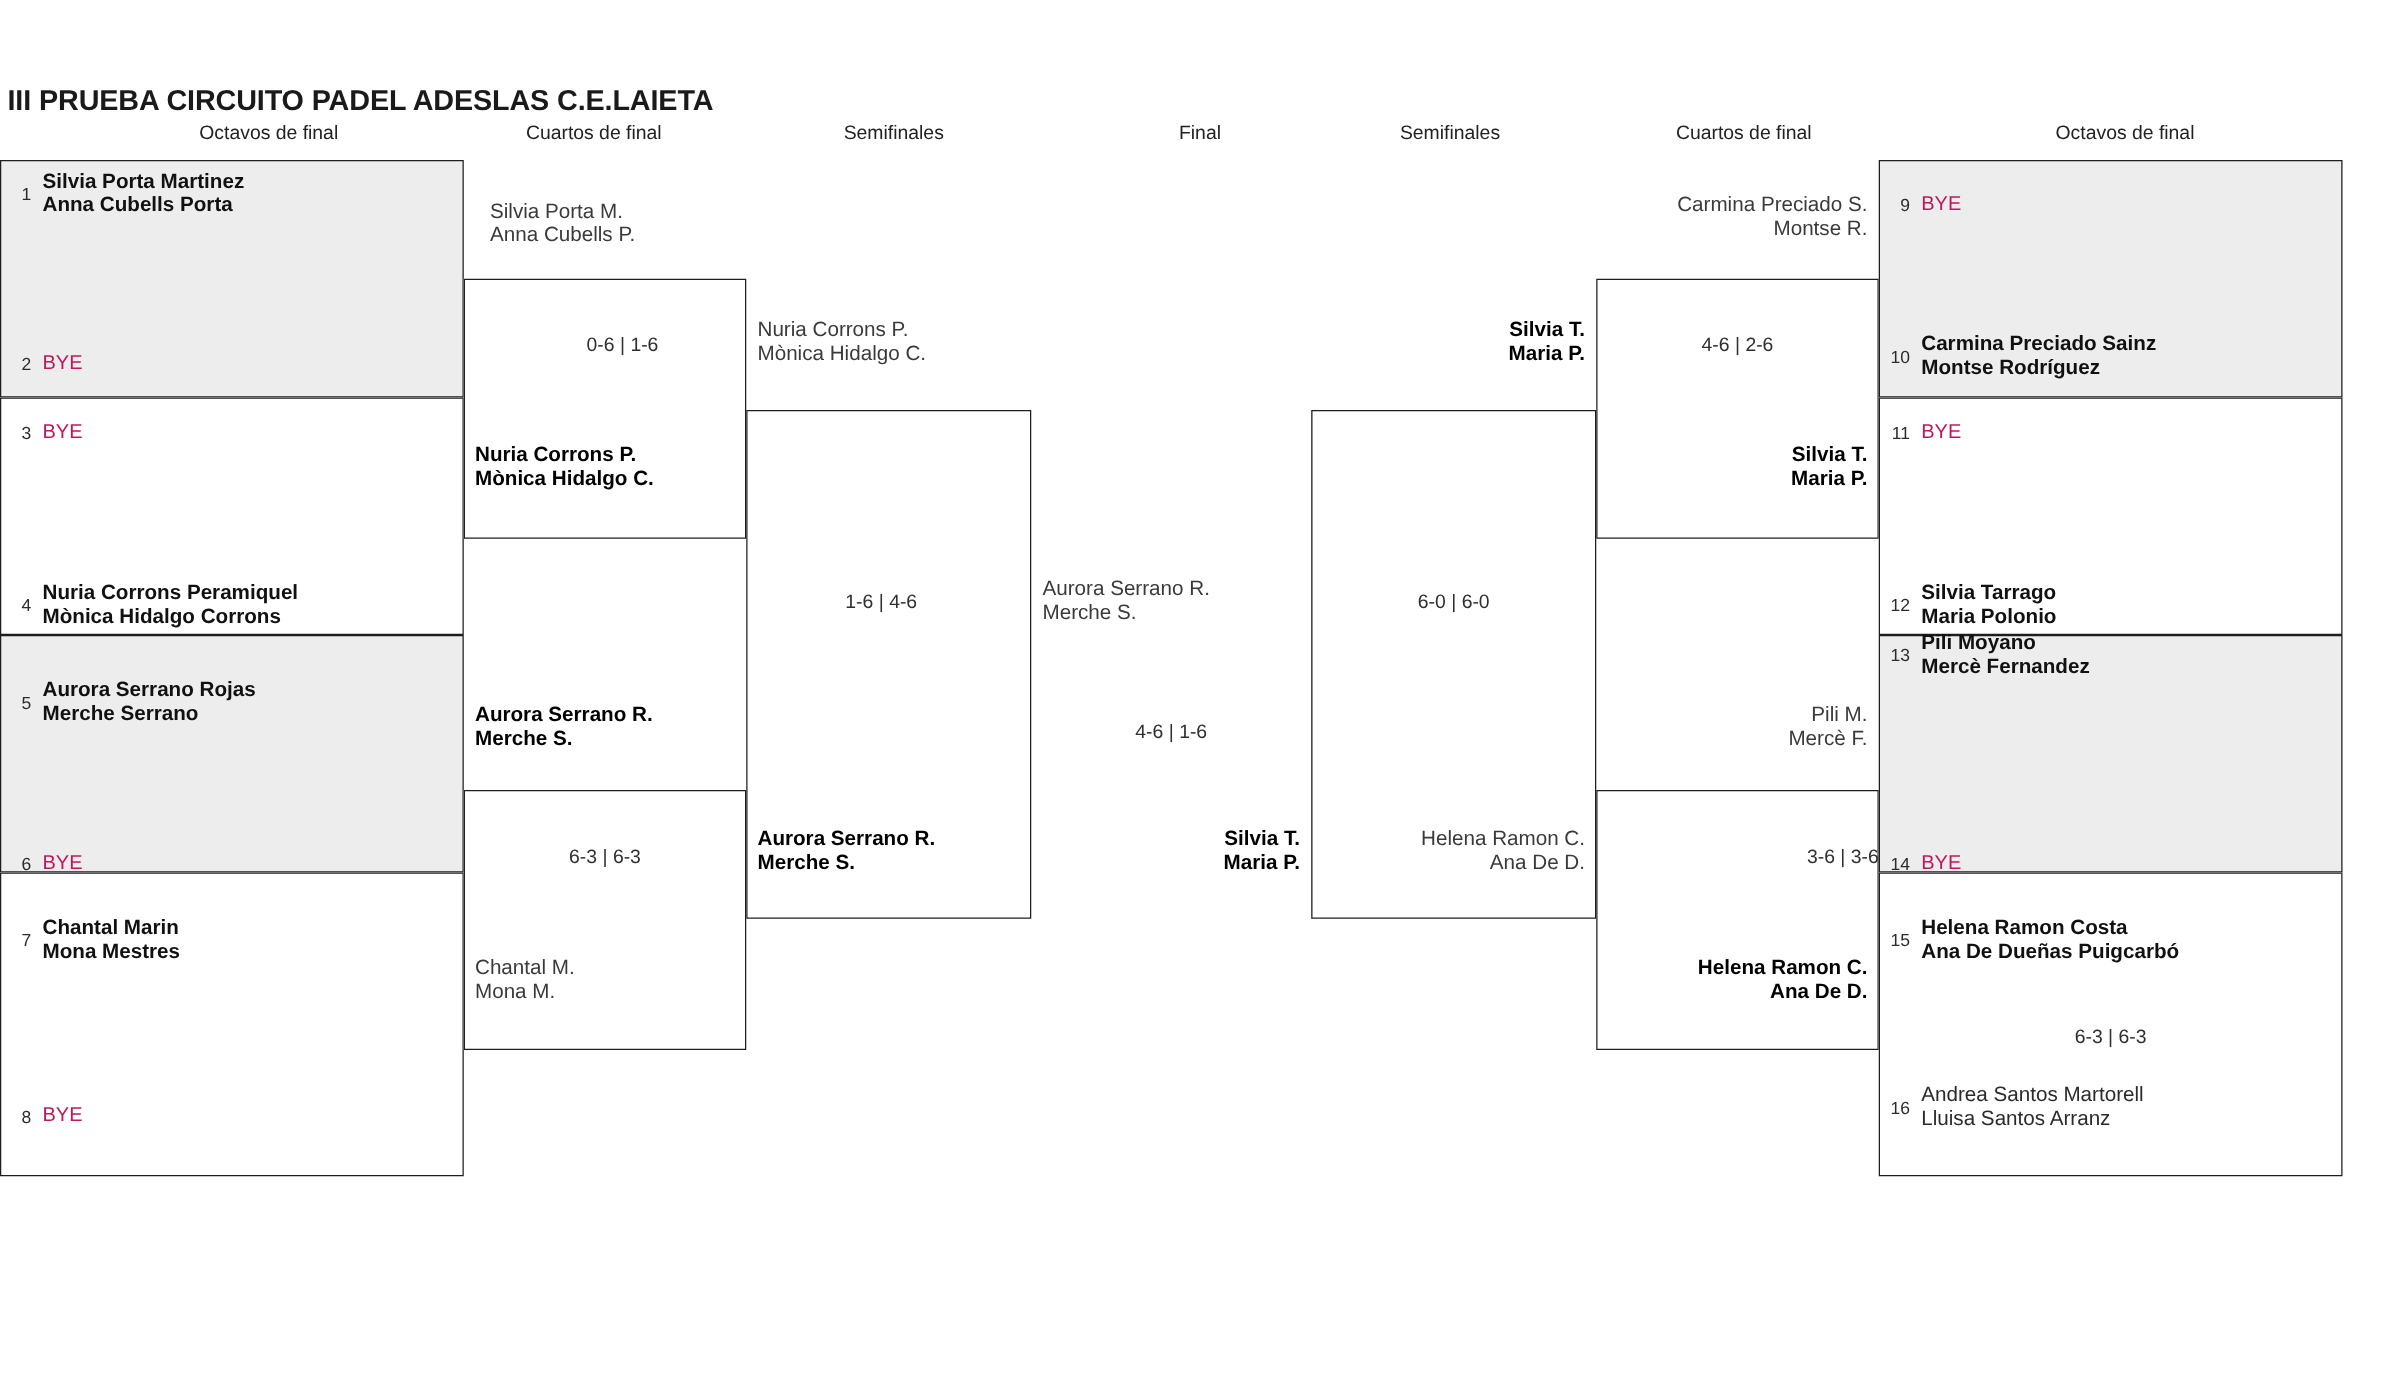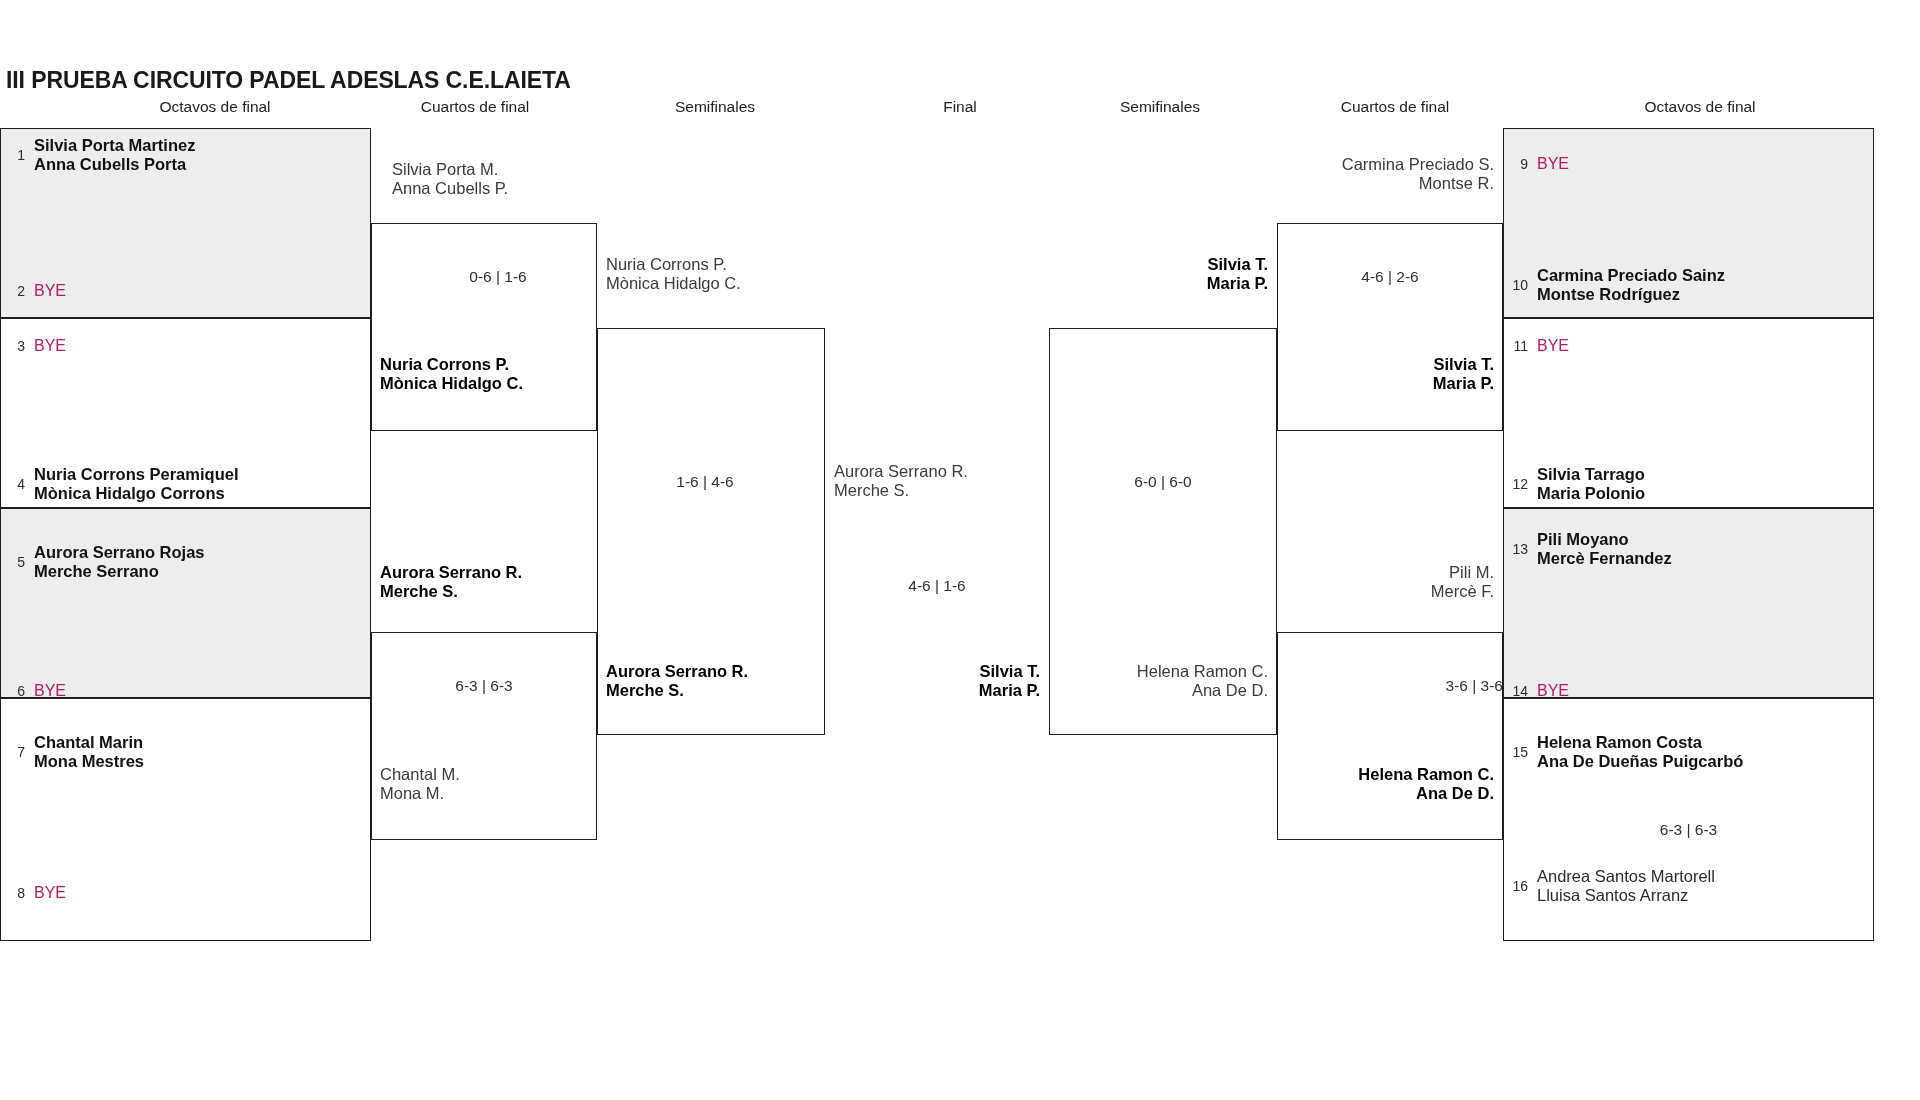--- a/index.html
+++ b/index.html
@@ -291,21 +291,21 @@
   </div>
 
   <div class="entrant" style="left:1511px; top:465px;">
     <span class="seed">12</span>
     <span class="names">
       <span>Silvia Tarrago</span><br>
       <span>Maria Polonio</span>
     </span>
   </div>
 
-  <div class="entrant" style="left:1511px; top:530px;justify-content:flex-end;">
+  <div class="entrant" style="left:1511px; top:505px;justify-content:flex-end;">
     <span class="seed">13</span>
     <span class="names">
       <span>Pili Moyano</span><br>
       <span>Mercè Fernandez</span>
     </span>
   </div>
 
   <div class="entrant bye" style="left:1511px; top:682px;">
     <span class="seed">14</span>
     <span class="names">BYE</span>

